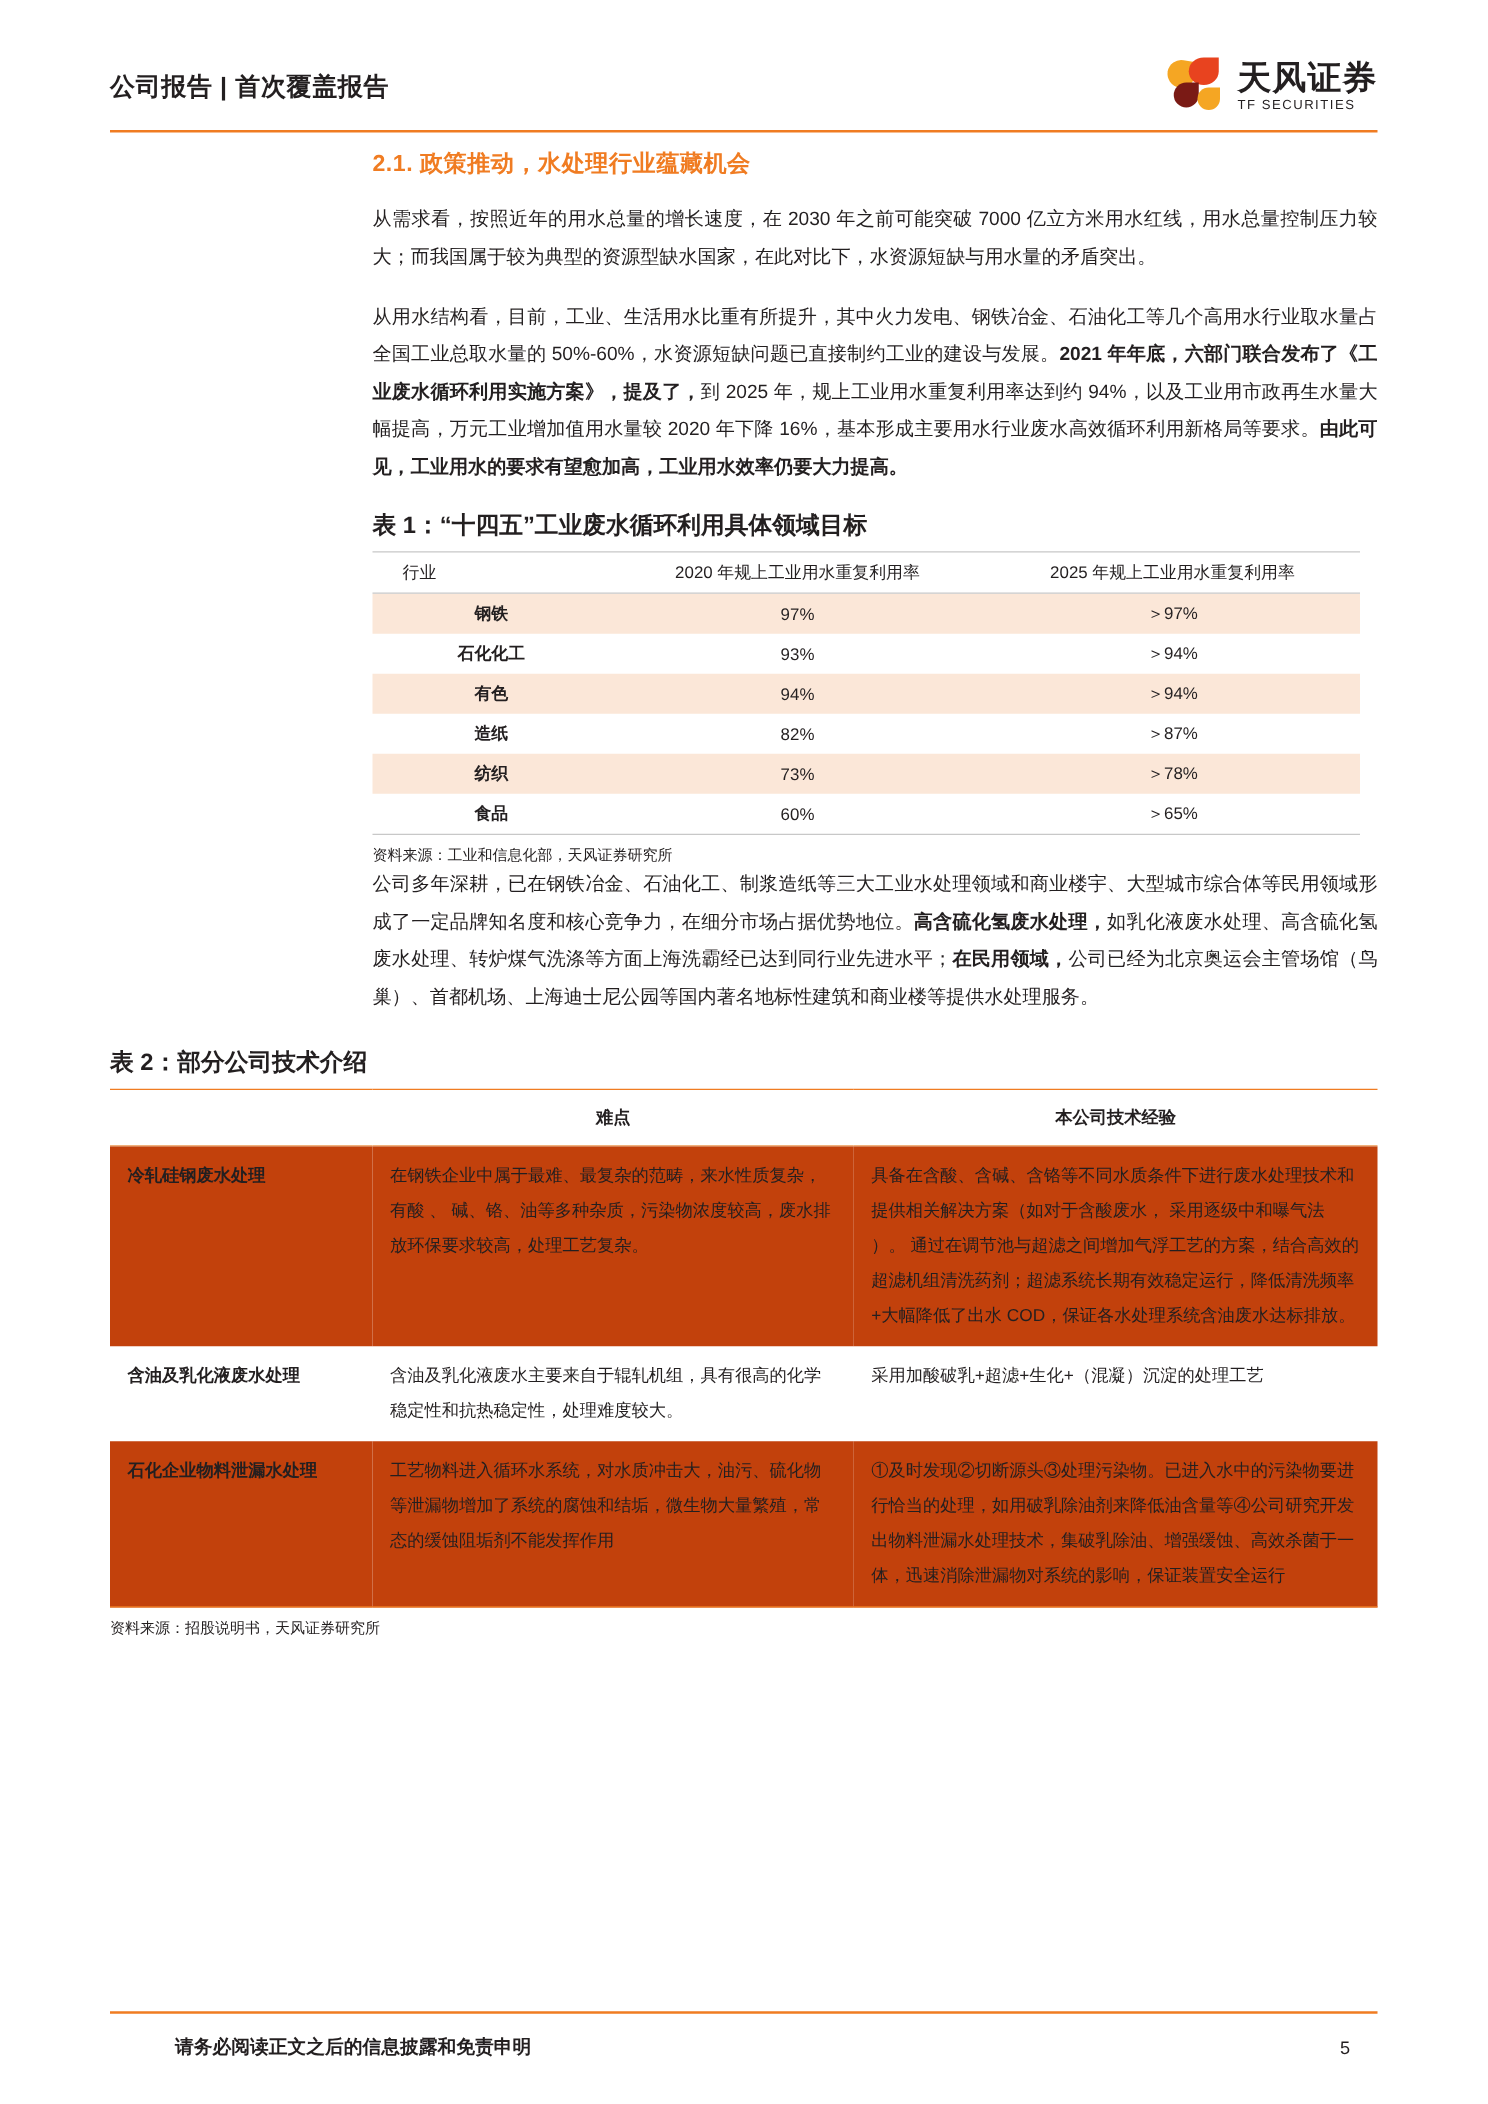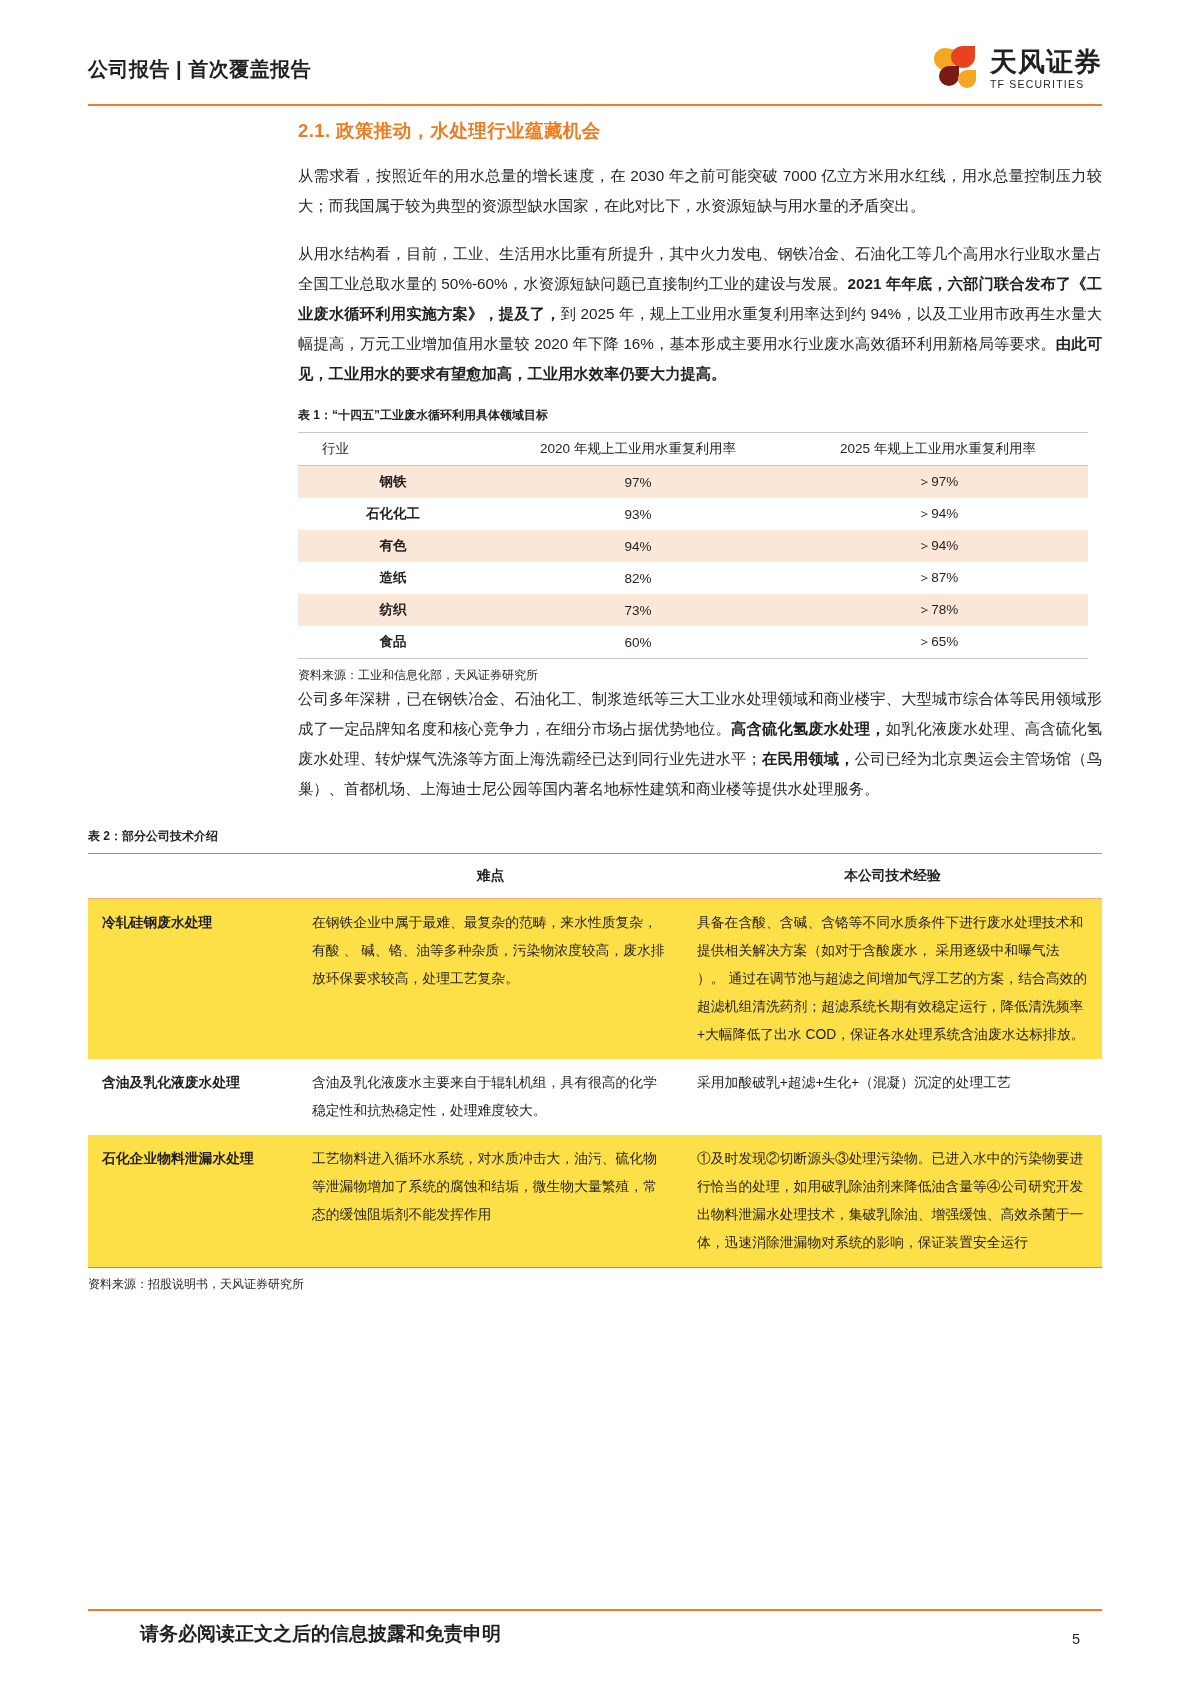--- a/index.html
+++ b/index.html
@@ -102,21 +102,21 @@
   .para {
     margin: 0 0 18px 210px;
     font-size: 15.3px;
     line-height: 30px;
     text-align: justify;
     color: #231f20;
   }
   .para b { font-weight: bold; }
 
   .table-caption {
-    font-size: 12px;
+    font-size: 19px;
     font-weight: bold;
     color: #231f20;
     margin: 12px 0 8px 0;
   }
   .caption-indent { margin-left: 210px; }
 
   .src {
     font-size: 12px;
     color: #231f20;
     margin-top: 8px;
@@ -171,37 +171,37 @@
     border-bottom: 1.2px solid #f0b07a;
     text-align: center;
     font-weight: bold;
     padding-top: 8px;
     padding-bottom: 8px;
   }
   table.t2 tbody td.rowhead {
     font-weight: bold;
     padding-left: 14px;
   }
-  table.t2 tbody tr.alt td { background: #fde047; }
+  table.t2 tbody tr.alt td { background: #c2410c; }
   table.t2 tbody tr:last-child td { border-bottom: 1.6px solid #f07c22; }
 
   
   .footer-rule {
     position: absolute;
     bottom: 72px;
     left: 88px;
     right: 88px;
     height: 2px;
     background: #f07c22;
   }
   .footer-text {
     position: absolute;
     bottom: 36px;
     left: 140px;
-    font-size: 19px;
+    font-size: 15px;
     font-weight: bold;
     color: #231f20;
     margin-top: 24px;
   }
   .footer-page {
     position: absolute;
     bottom: 36px;
     right: 110px;
     font-size: 14.5px;
     color: #231f20;

